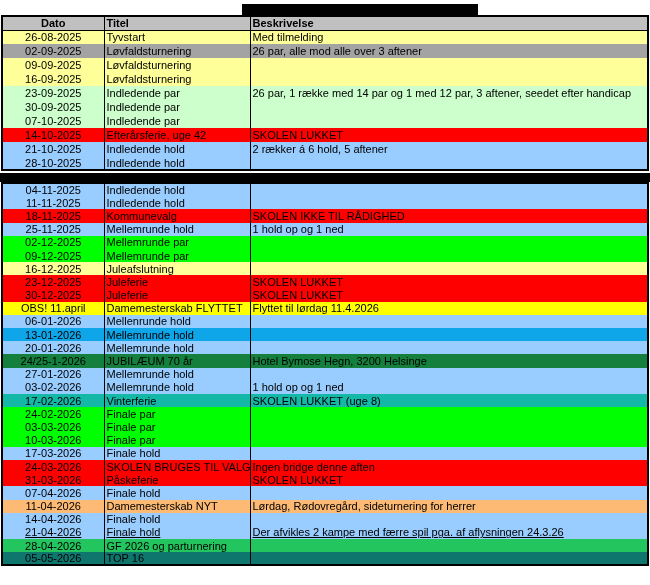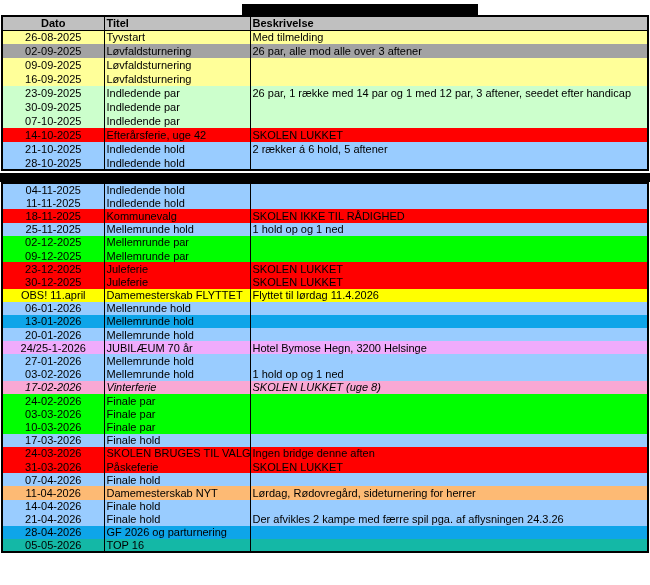--- a/index.html
+++ b/index.html
@@ -141,20 +141,25 @@
       <tr style="background-color: rgb(0, 255, 0);">
         <td class="col-date">02-12-2025</td>
         <td class="col-titel">Mellemrunde par</td>
         <td class="col-besk"></td>
       </tr>
       <tr style="background-color: rgb(0, 255, 0);">
         <td class="col-date">09-12-2025</td>
         <td class="col-titel">Mellemrunde par</td>
         <td class="col-besk"></td>
       </tr>
+      <tr style="background-color: rgb(255, 255, 153);">
+        <td class="col-date">16-12-2025</td>
+        <td class="col-titel">Juleafslutning</td>
+        <td class="col-besk"></td>
+      </tr>
       <tr style="background-color: rgb(255, 0, 0);">
         <td class="col-date">23-12-2025</td>
         <td class="col-titel">Juleferie</td>
         <td class="col-besk">SKOLEN LUKKET</td>
       </tr>
       <tr style="background-color: rgb(255, 0, 0);">
         <td class="col-date">30-12-2025</td>
         <td class="col-titel">Juleferie</td>
         <td class="col-besk">SKOLEN LUKKET</td>
       </tr>
@@ -171,36 +176,36 @@
       <tr style="background-color: #0ea5e9;">
         <td class="col-date">13-01-2026</td>
         <td class="col-titel">Mellemrunde hold</td>
         <td class="col-besk"></td>
       </tr>
       <tr style="background-color: rgb(153, 204, 255);">
         <td class="col-date">20-01-2026</td>
         <td class="col-titel">Mellemrunde hold</td>
         <td class="col-besk"></td>
       </tr>
-      <tr style="background-color: #f0abfc;">
+      <tr style="background-color: #15803d;">
         <td class="col-date">24/25-1-2026</td>
         <td class="col-titel">JUBILÆUM 70 år</td>
         <td class="col-besk">Hotel Bymose Hegn, 3200 Helsinge</td>
       </tr>
       <tr style="background-color: rgb(153, 204, 255);">
         <td class="col-date">27-01-2026</td>
         <td class="col-titel">Mellemrunde hold</td>
         <td class="col-besk"></td>
       </tr>
       <tr style="background-color: rgb(153, 204, 255);">
         <td class="col-date">03-02-2026</td>
         <td class="col-titel">Mellemrunde hold</td>
         <td class="col-besk">1 hold op og 1 ned</td>
       </tr>
-      <tr style="background-color: #f9a8d4; font-style: italic;">
+      <tr style="background-color: #14b8a6;">
         <td class="col-date">17-02-2026</td>
         <td class="col-titel">Vinterferie</td>
         <td class="col-besk">SKOLEN LUKKET (uge 8)</td>
       </tr>
       <tr style="background-color: rgb(0, 255, 0);">
         <td class="col-date">24-02-2026</td>
         <td class="col-titel">Finale par</td>
         <td class="col-besk"></td>
       </tr>
       <tr style="background-color: rgb(0, 255, 0);">
@@ -236,29 +241,29 @@
       <tr style="background-color: #fdba74; margin-left: 40px;">
         <td class="col-date">11-04-2026</td>
         <td class="col-titel">Damemesterskab NYT</td>
         <td class="col-besk">Lørdag, Rødovregård, sideturnering for herrer</td>
       </tr>
       <tr style="background-color: rgb(153, 204, 255);">
         <td class="col-date">14-04-2026</td>
         <td class="col-titel">Finale hold</td>
         <td class="col-besk"></td>
       </tr>
-      <tr style="background-color: rgb(153, 204, 255);">
+      <tr style="background-color: rgb(153, 204, 255); text-decoration: underline;">
         <td class="col-date">21-04-2026</td>
         <td class="col-titel">Finale hold</td>
         <td class="col-besk">Der afvikles 2 kampe med færre spil pga. af aflysningen 24.3.26</td>
       </tr>
-      <tr style="background-color: #0ea5e9; padding-left: 6px;">
+      <tr style="background-color: #22c55e; padding-left: 6px;">
         <td class="col-date">28-04-2026</td>
         <td class="col-titel">GF 2026 og parturnering</td>
         <td class="col-besk"></td>
       </tr>
-      <tr style="background-color: #14b8a6; border-radius: 6px;">
+      <tr style="background-color: #0f766e; border-radius: 6px;">
         <td class="col-date">05-05-2026</td>
         <td class="col-titel">TOP 16</td>
         <td class="col-besk"></td>
       </tr>
     </tbody>
 </table>
 
 </body></html>

